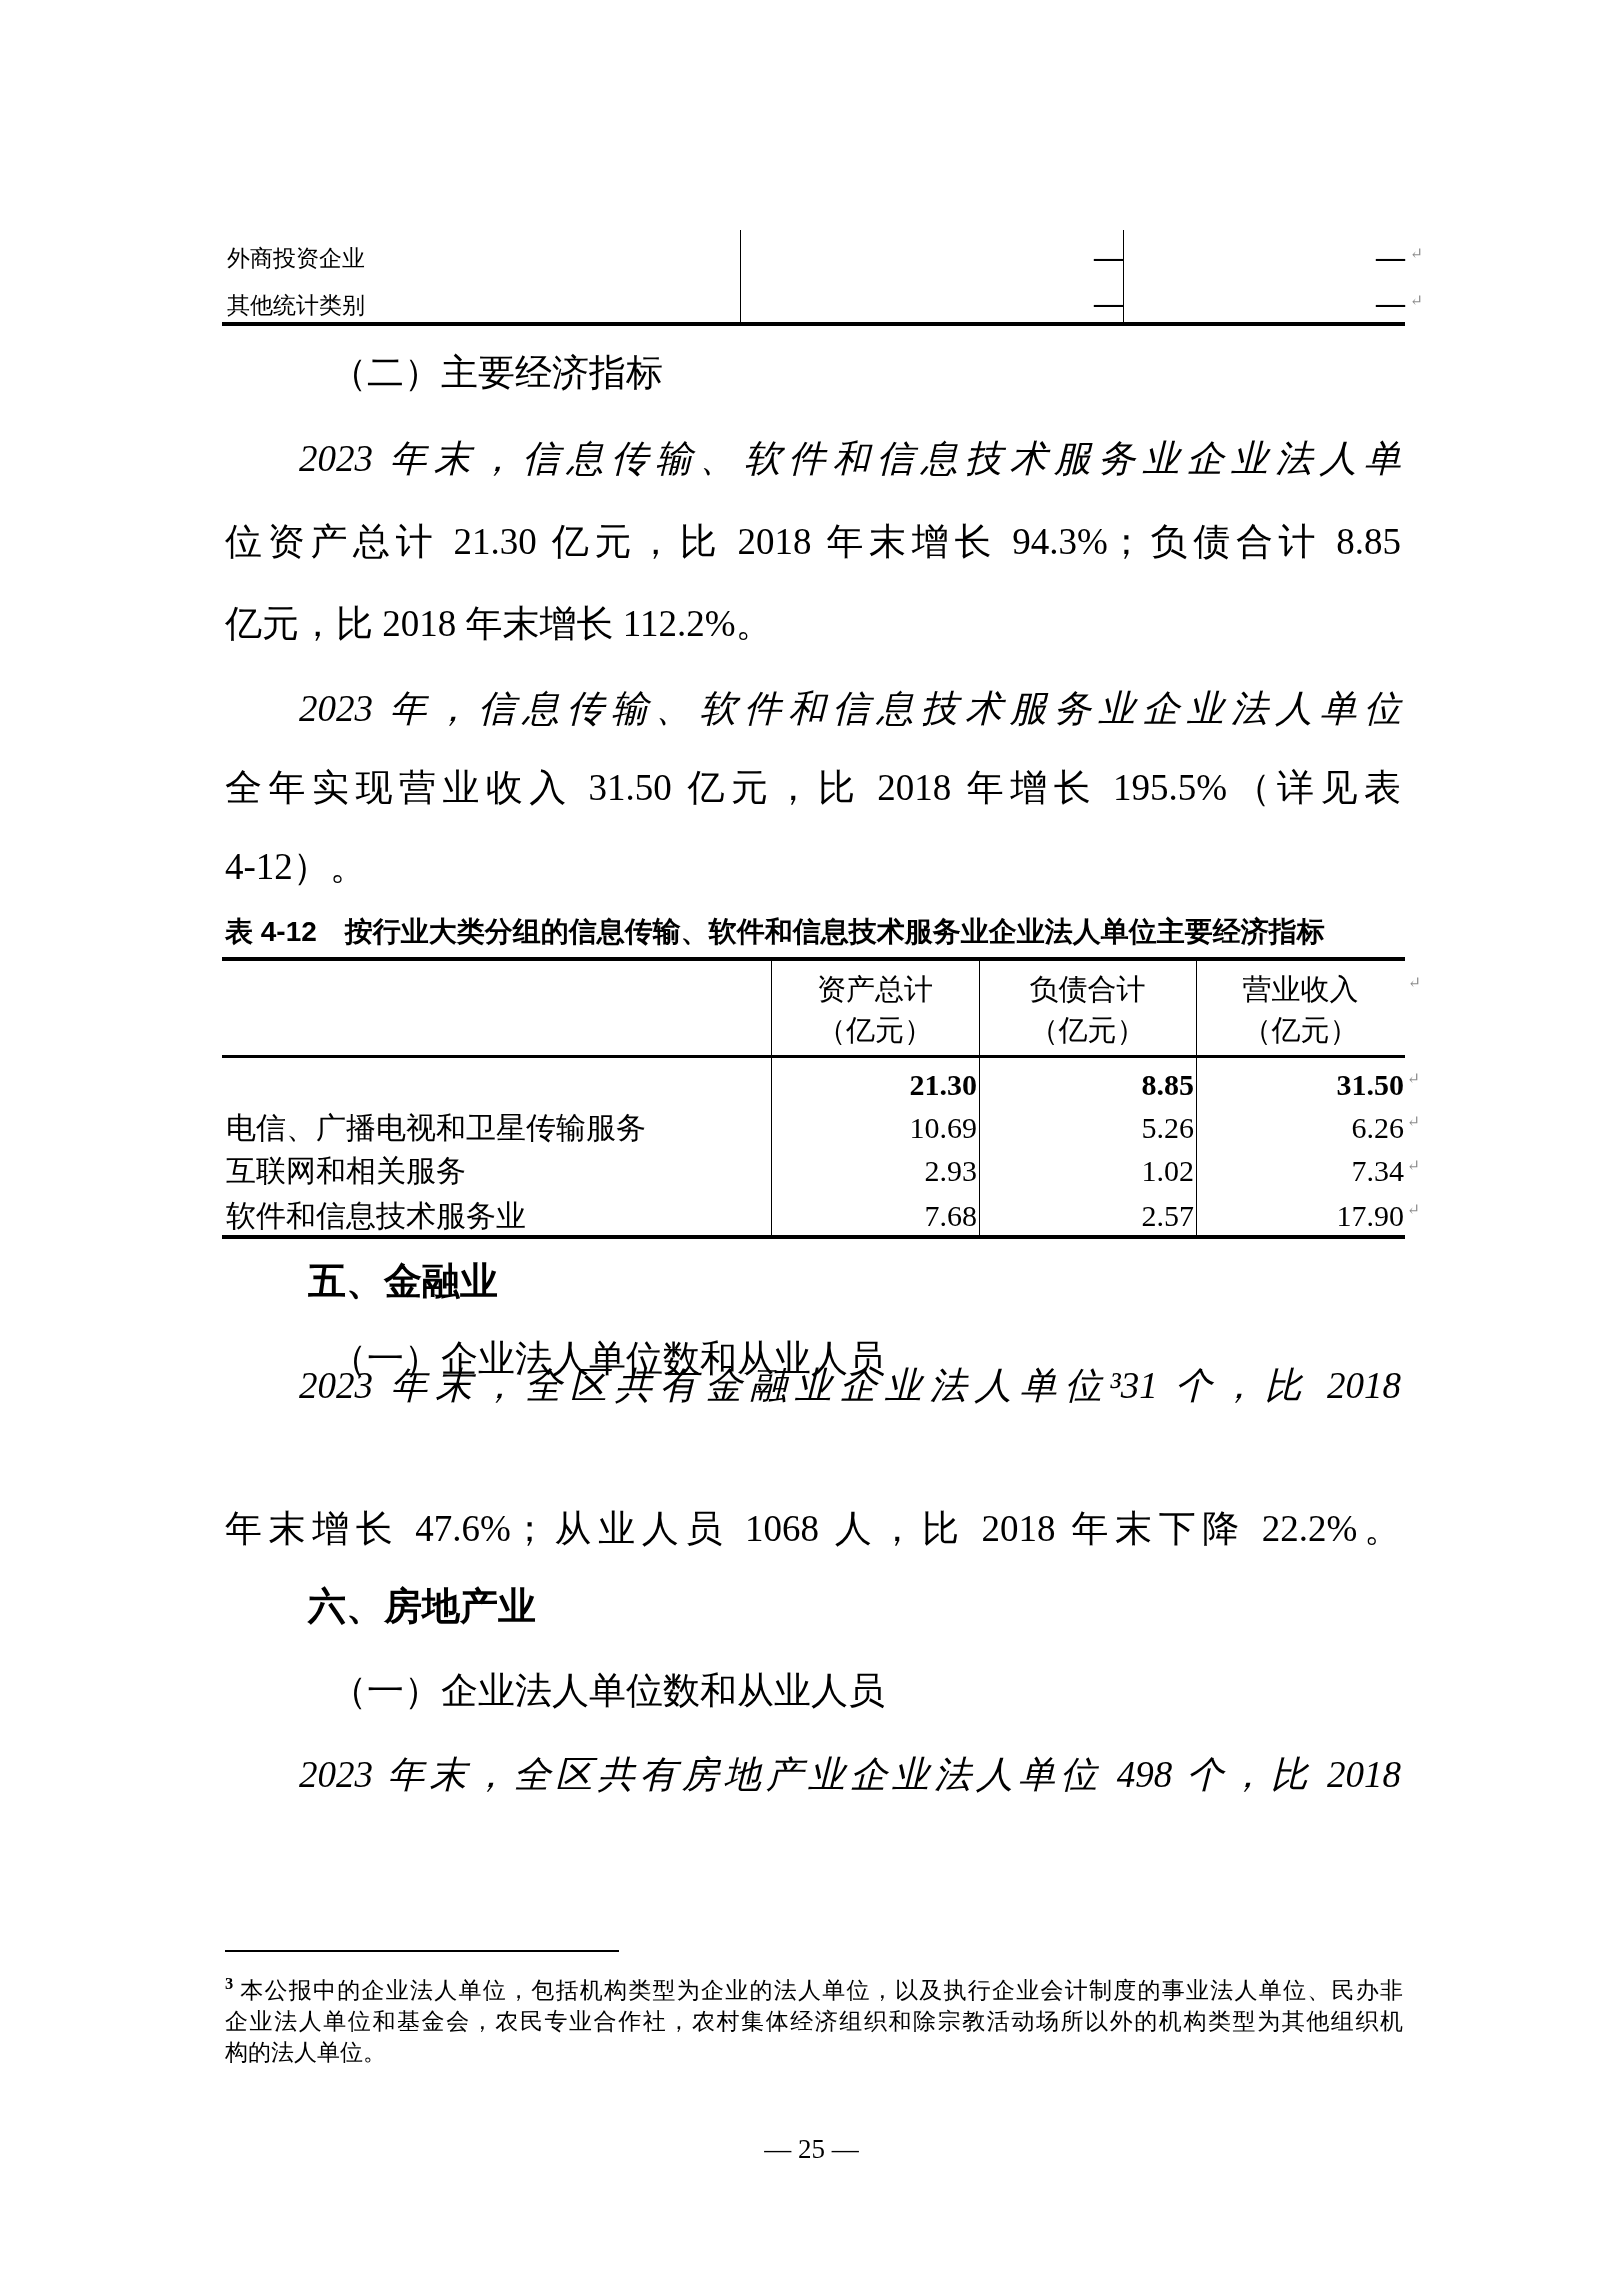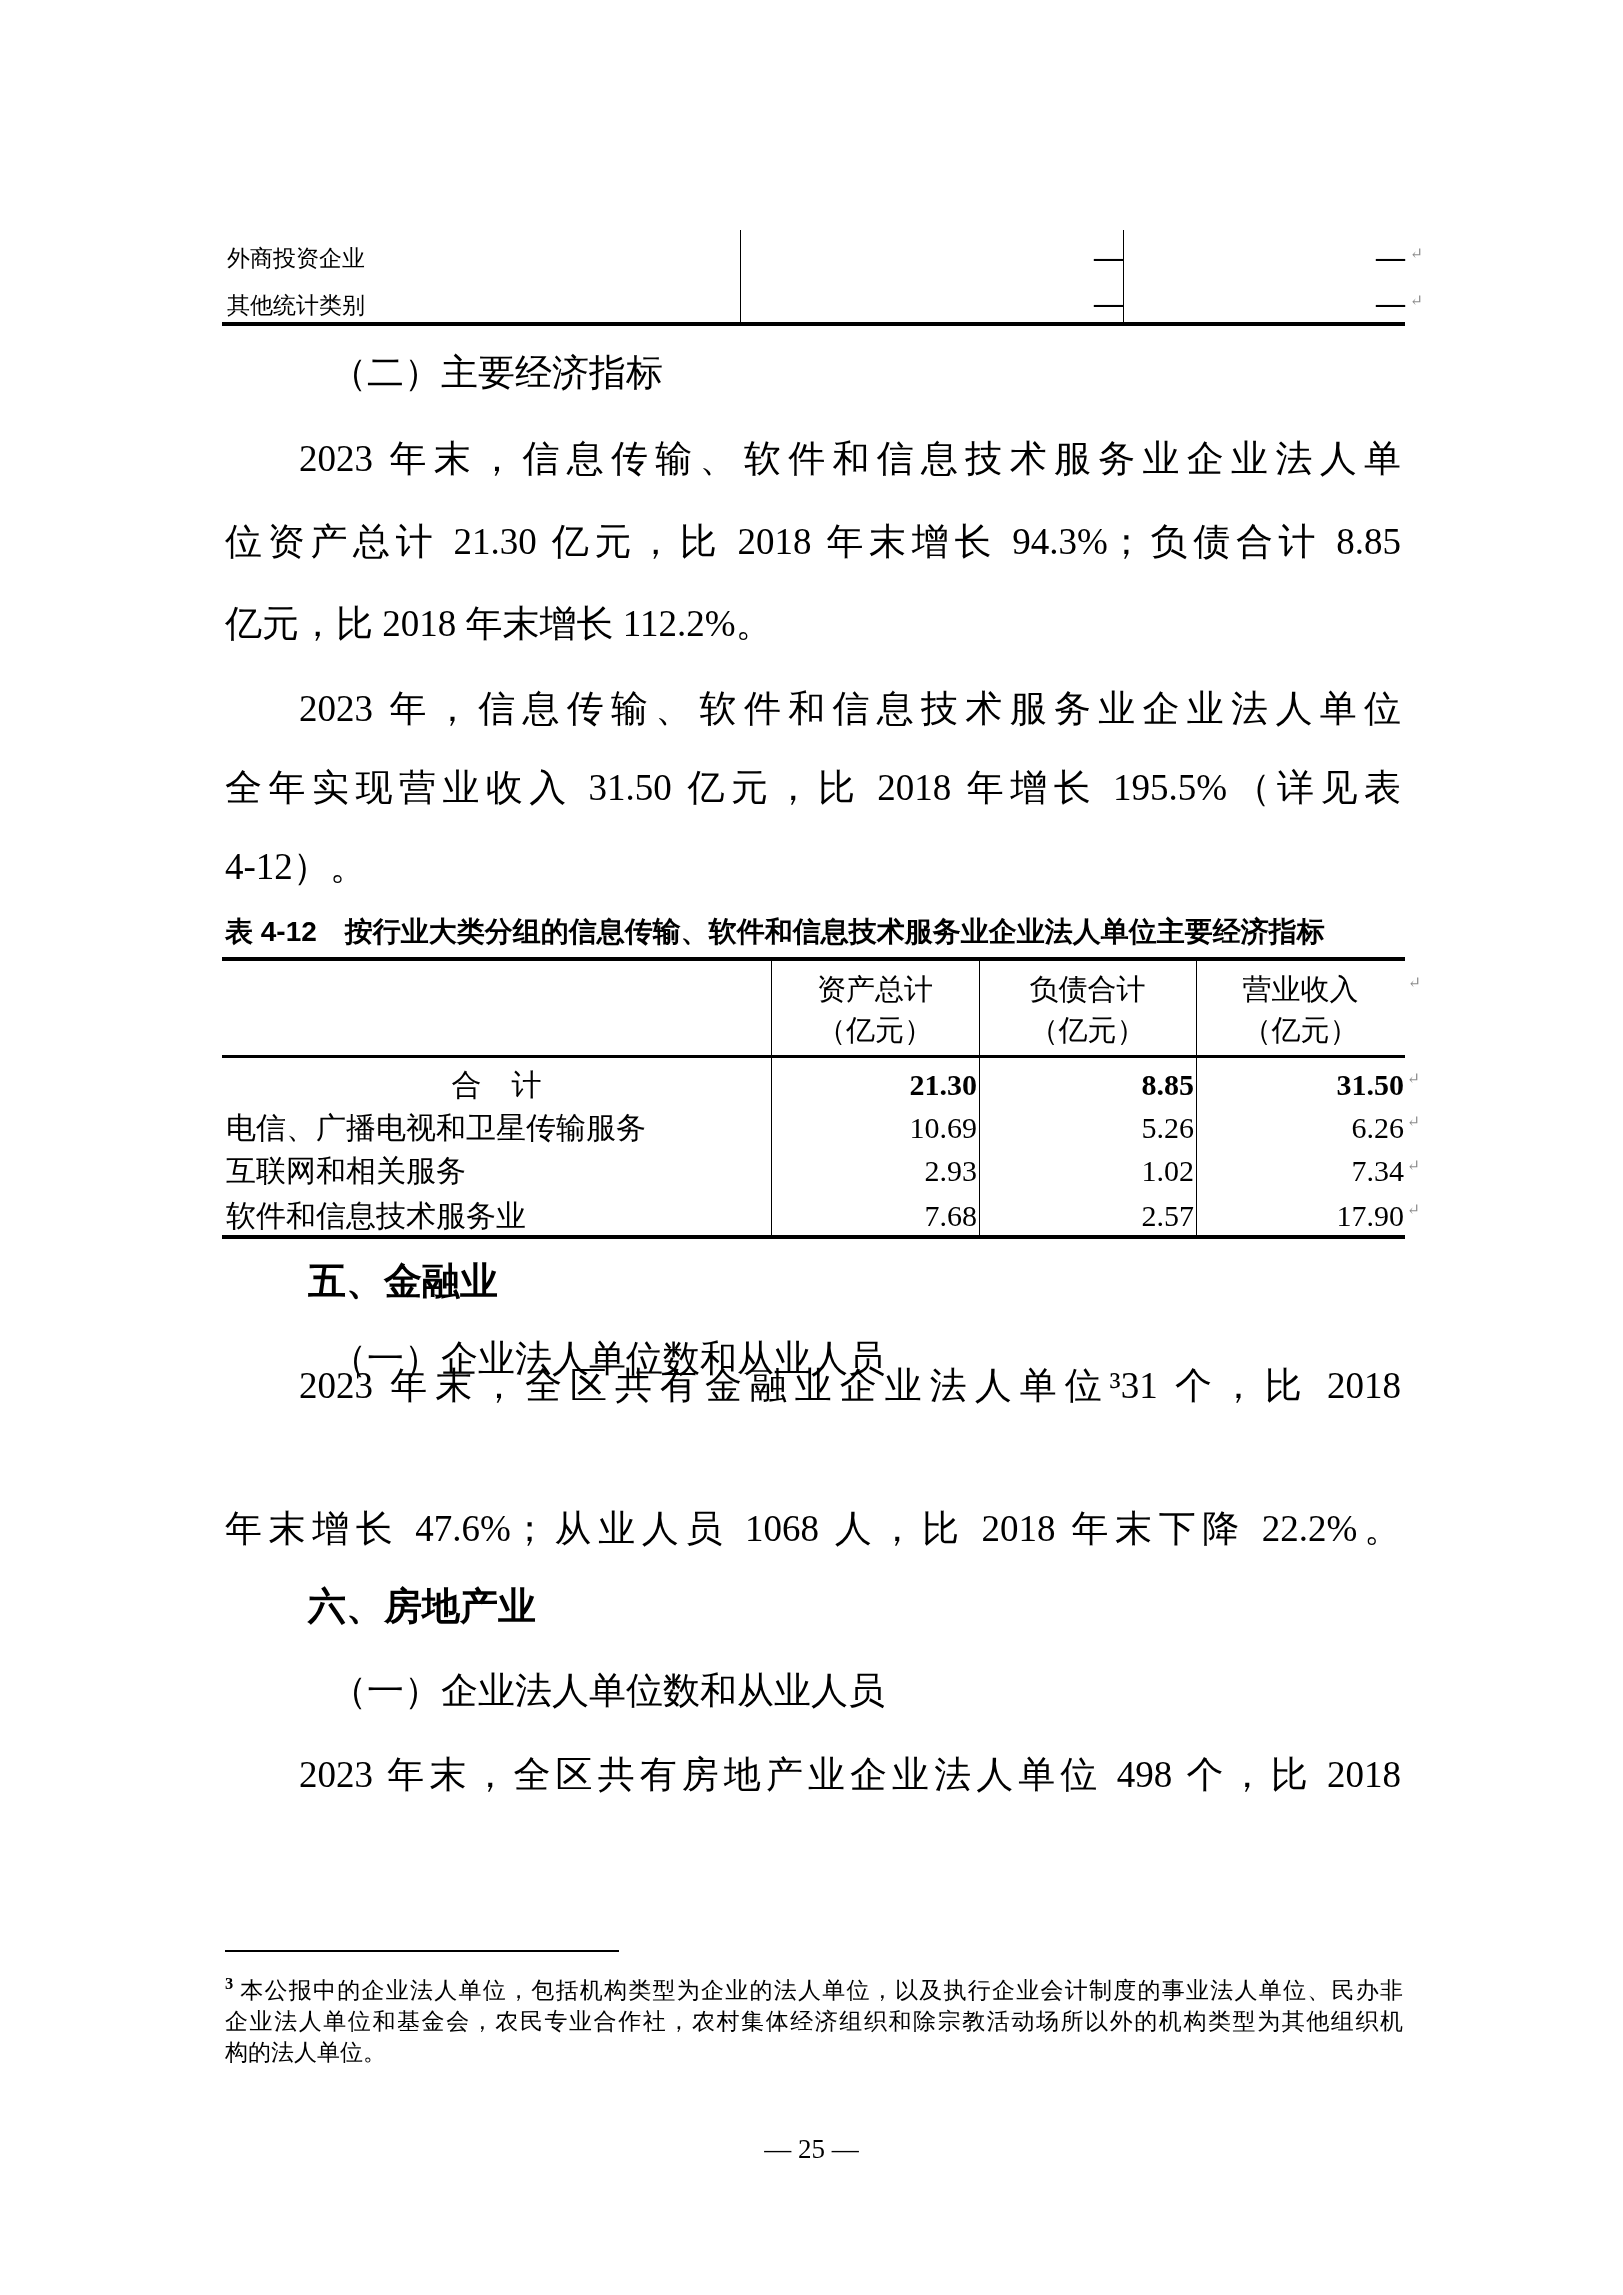--- a/index.html
+++ b/index.html
@@ -13,21 +13,21 @@
   }
   
   .pline{
     position:absolute;left:225px;width:1176px;
     font-size:37px;line-height:44px;
     text-align:justify;text-align-last:justify;
     text-justify:inter-character;
     white-space:normal;
   }
   .pline.short{text-align:left;text-align-last:left;}
-  .pline.ind{text-indent:74px;}
+  .pline.ind{text-indent:74px;font-style:italic;}
   .kai-heading{
     position:absolute;left:330px;
     font-size:37px;line-height:42px;white-space:nowrap;
   }
   .hei-heading{
     position:absolute;left:308px;
     font-family:"Liberation Sans","DejaVu Sans",sans-serif;
     font-weight:bold;font-size:38px;line-height:44px;white-space:nowrap;
   }
   
@@ -110,21 +110,20 @@
     <div class="hl"></div>
 
     <div class="th" style="top:11px;left:549px;width:208px">资产总计</div>
     <div class="th" style="top:52px;left:549px;width:208px">（亿元）</div>
     <div class="th" style="top:11px;left:757px;width:217px">负债合计</div>
     <div class="th" style="top:52px;left:757px;width:217px">（亿元）</div>
     <div class="th" style="top:11px;left:974px;width:209px">营业收入</div>
     <div class="th" style="top:52px;left:974px;width:209px">（亿元）</div>
     <div class="rmark" style="top:13.6px;left:1186px">↵</div>
 
-    <div class="trow-label center" style="top:106px">合　计</div>
     <div class="tval b" style="top:106px;left:552px;width:203px">21.30</div>
     <div class="tval b" style="top:106px;left:760px;width:212px">8.85</div>
     <div class="tval b" style="top:106px;left:977px;width:205px">31.50</div>
     <div class="rmark" style="top:110px;left:1185px">↵</div>
 
     <div class="trow-label" style="top:149px">电信、广播电视和卫星传输服务</div>
     <div class="tval" style="top:149px;left:552px;width:203px">10.69</div>
     <div class="tval" style="top:149px;left:760px;width:212px">5.26</div>
     <div class="tval" style="top:149px;left:977px;width:205px">6.26</div>
     <div class="rmark" style="top:153px;left:1185px">↵</div>

